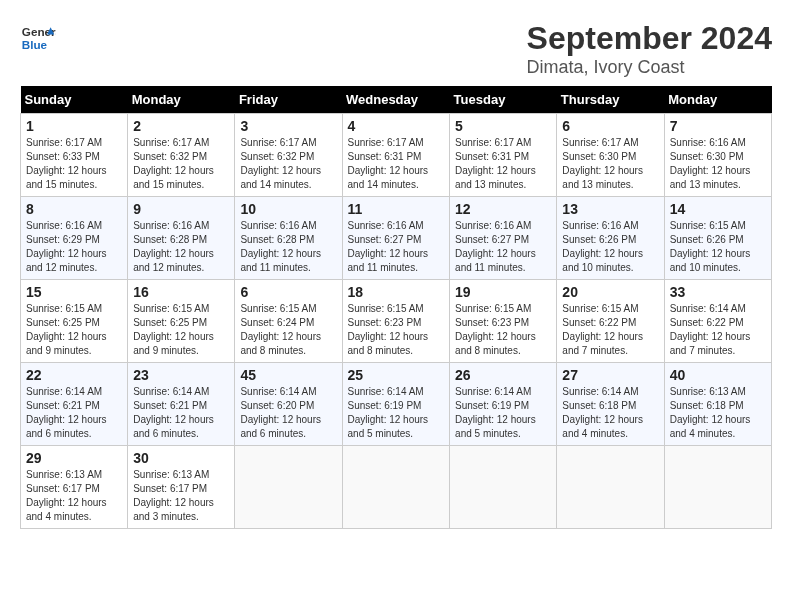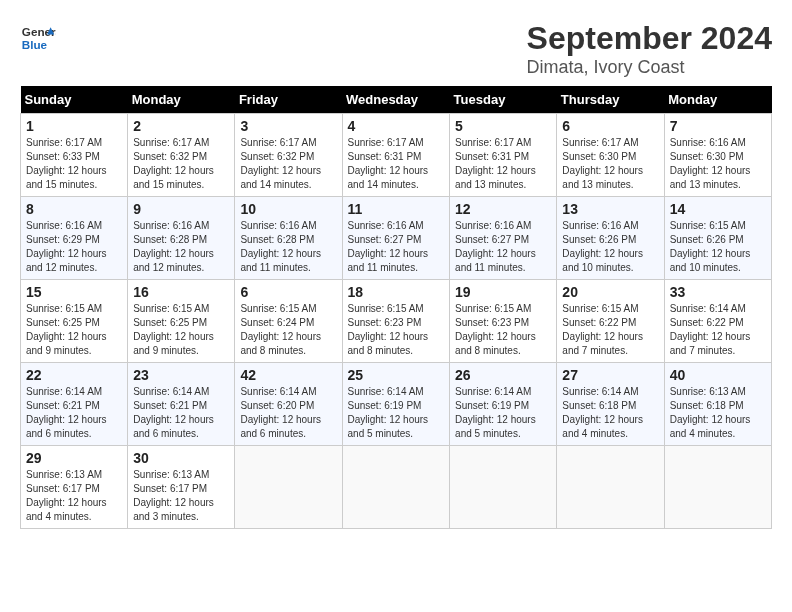--- a/index.html
+++ b/index.html
@@ -201,21 +201,21 @@
       <tr>
         <td>
         <span class="day-num">22</span>
         <span class="day-info">Sunrise: 6:14 AM<br>Sunset: 6:21 PM<br>Daylight: 12 hours and 6 minutes.</span>
       </td>
         <td>
         <span class="day-num">23</span>
         <span class="day-info">Sunrise: 6:14 AM<br>Sunset: 6:21 PM<br>Daylight: 12 hours and 6 minutes.</span>
       </td>
         <td>
-        <span class="day-num">42</span>
+        <span class="day-num">45</span>
         <span class="day-info">Sunrise: 6:14 AM<br>Sunset: 6:20 PM<br>Daylight: 12 hours and 6 minutes.</span>
       </td>
         <td>
         <span class="day-num">25</span>
         <span class="day-info">Sunrise: 6:14 AM<br>Sunset: 6:19 PM<br>Daylight: 12 hours and 5 minutes.</span>
       </td>
         <td>
         <span class="day-num">26</span>
         <span class="day-info">Sunrise: 6:14 AM<br>Sunset: 6:19 PM<br>Daylight: 12 hours and 5 minutes.</span>
       </td>

